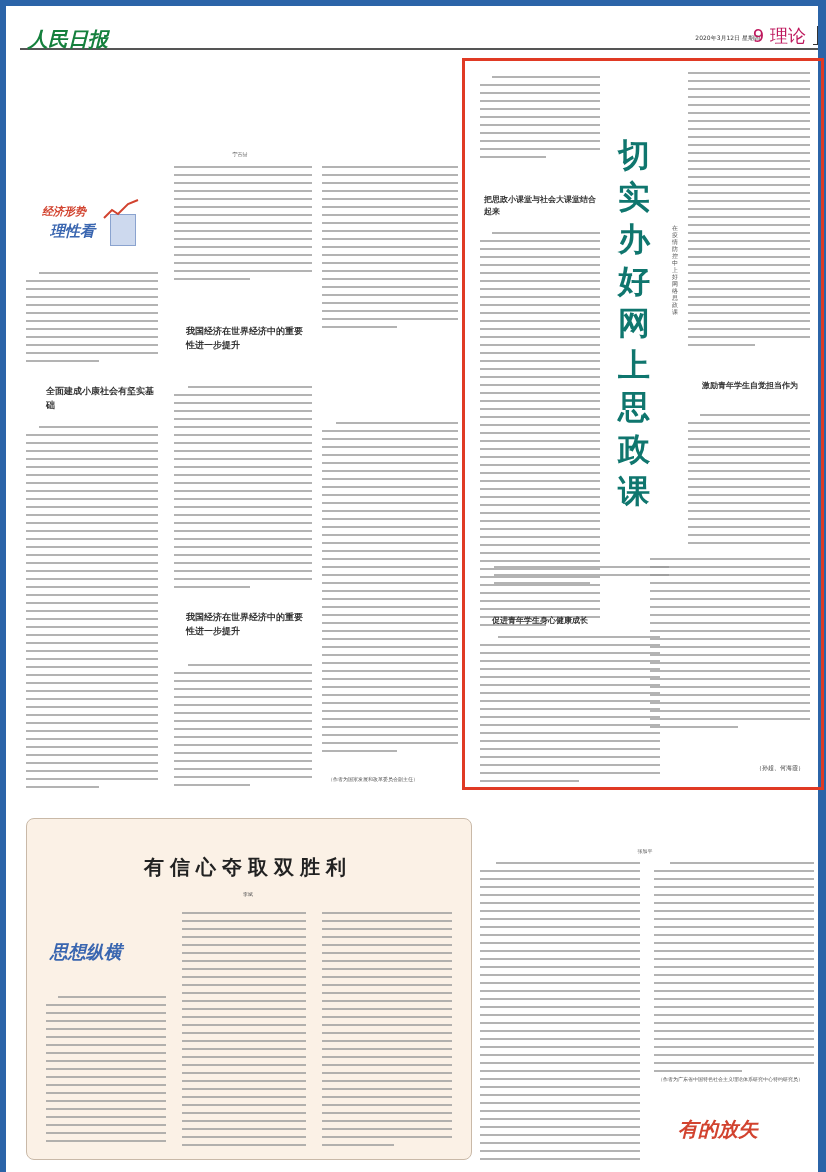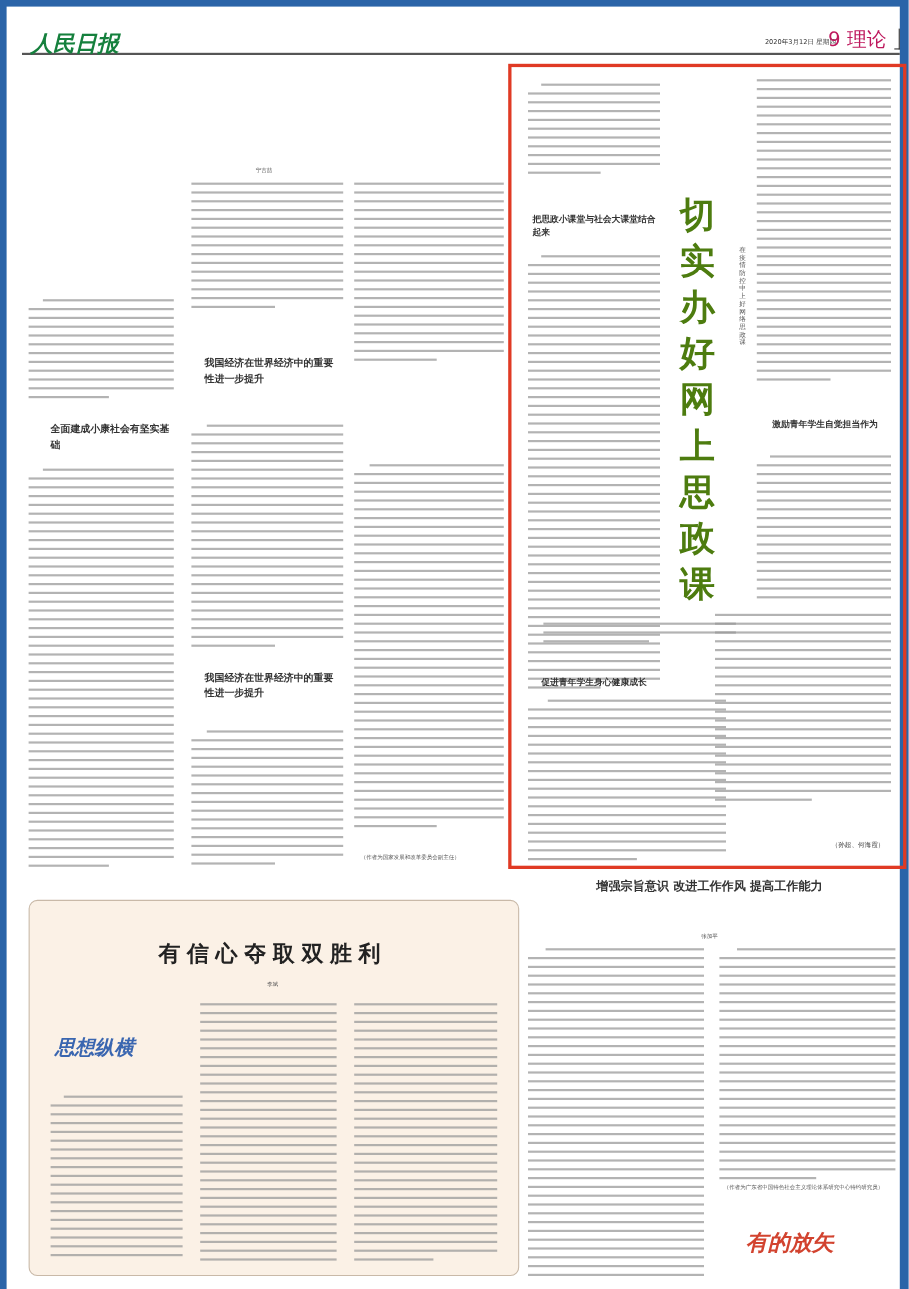--- a/index.html
+++ b/index.html
@@ -11,40 +11,48 @@
   .pagenum{position:absolute;right:12px;top:0px;font-size:18px;color:#be185d;}
   .bracket{position:absolute;right:0;top:2px;width:4px;height:18px;border-right:1px solid #333;border-bottom:1px solid #333;}
   .headline{position:absolute;text-align:center;font-weight:bold;color:#111;}
   .byline{position:absolute;font-size:5px;color:#555;text-align:center;}
   .col{position:absolute;}
   .line{height:2px;background:#9a9a9a;margin:0 0 6px 0;opacity:.75;}
   .line.short{width:55%;}
   .line.ind{margin-left:10%;}
   .subhead{position:absolute;font-size:9px;font-weight:bold;color:#333;line-height:14px;}
   .redbox{position:absolute;left:456px;top:52px;width:362px;height:732px;border:3px solid #e03a24;box-sizing:border-box;}
-  .vtitle{position:absolute;left:608px;top:128px;width:40px;font-family:"DejaVu Serif",serif;font-size:32px;font-weight:bold;line-height:42px;color:#4d7c0f;text-align:center;margin-top:40px;}
+  .vtitle{position:absolute;left:608px;top:128px;width:40px;font-family:"DejaVu Serif",serif;font-size:32px;font-weight:bold;line-height:42px;color:#0f766e;text-align:center;}
   .vsub{position:absolute;left:666px;top:218px;width:8px;font-size:6px;line-height:7px;color:#555;word-break:break-all;}
   .box2{position:absolute;left:20px;top:812px;width:444px;height:340px;background:#fbf1e6;border:1px solid #c9b9a8;border-radius:8px;}
   .badge{position:absolute;font-weight:bold;font-style:italic;}
   .chart-icon{position:absolute;}
 </style>
 </head>
 <body>
 
 <div class="page">
 
   <div class="masthead">
     <span class="logo">人民日报</span>
     <span class="date">2020年3月12日 星期四</span>
     <span class="pagenum"><span>9</span> <span>理论</span></span>
     <span class="bracket"></span>
   </div>
 
   <div class="byline" style="left:14px;top:145px;width:440px;">宁吉喆</div>
 
+  <div class="chart-icon" style="left:34px;top:190px;width:100px;height:55px;">
+    <div style="position:absolute;left:2px;top:8px;color:#d2432f;font-size:11px;font-weight:bold;font-style:italic;">经济形势</div>
+    <div style="position:absolute;left:10px;top:26px;color:#3a66b0;font-size:15px;font-weight:bold;font-style:italic;">理性看</div>
+    <div style="position:absolute;left:70px;top:18px;width:24px;height:30px;background:#cdd9ee;border:1px solid #8aa3cf;"></div>
+    <svg style="position:absolute;left:62px;top:2px" width="40" height="24">
+        <polyline points="2,20 10,12 16,16 26,6 36,2" fill="none" stroke="#d2432f" stroke-width="2"></polyline>
+      </svg>
+  </div>
 
   <div class="col" style="left:20px;top:266px;width:132px;">
     <div class="line ind"></div>
       <div class="line"></div>
       <div class="line"></div>
       <div class="line"></div>
       <div class="line"></div>
       <div class="line"></div>
       <div class="line"></div>
       <div class="line"></div>
@@ -410,21 +418,20 @@
       <div class="line"></div>
       <div class="line"></div>
       <div class="line"></div>
       <div class="line"></div>
       <div class="line"></div>
       <div class="line"></div>
       <div class="line short"></div>
   </div>
   <div style="position:absolute;left:750px;top:758px;font-size:6px;color:#444;">（孙超、何海霞）</div>
 
-  <div class="headline" style="left:466px;top:792px;width:346px;font-size:11px;color:#333;">增强宗旨意识 改进工作作风 提高工作能力</div>
   <div class="byline" style="left:466px;top:842px;width:346px;">张加平</div>
   <div class="col" style="left:474px;top:856px;width:160px;">
     <div class="line ind"></div>
       <div class="line"></div>
       <div class="line"></div>
       <div class="line"></div>
       <div class="line"></div>
       <div class="line"></div>
       <div class="line"></div>
       <div class="line"></div>

